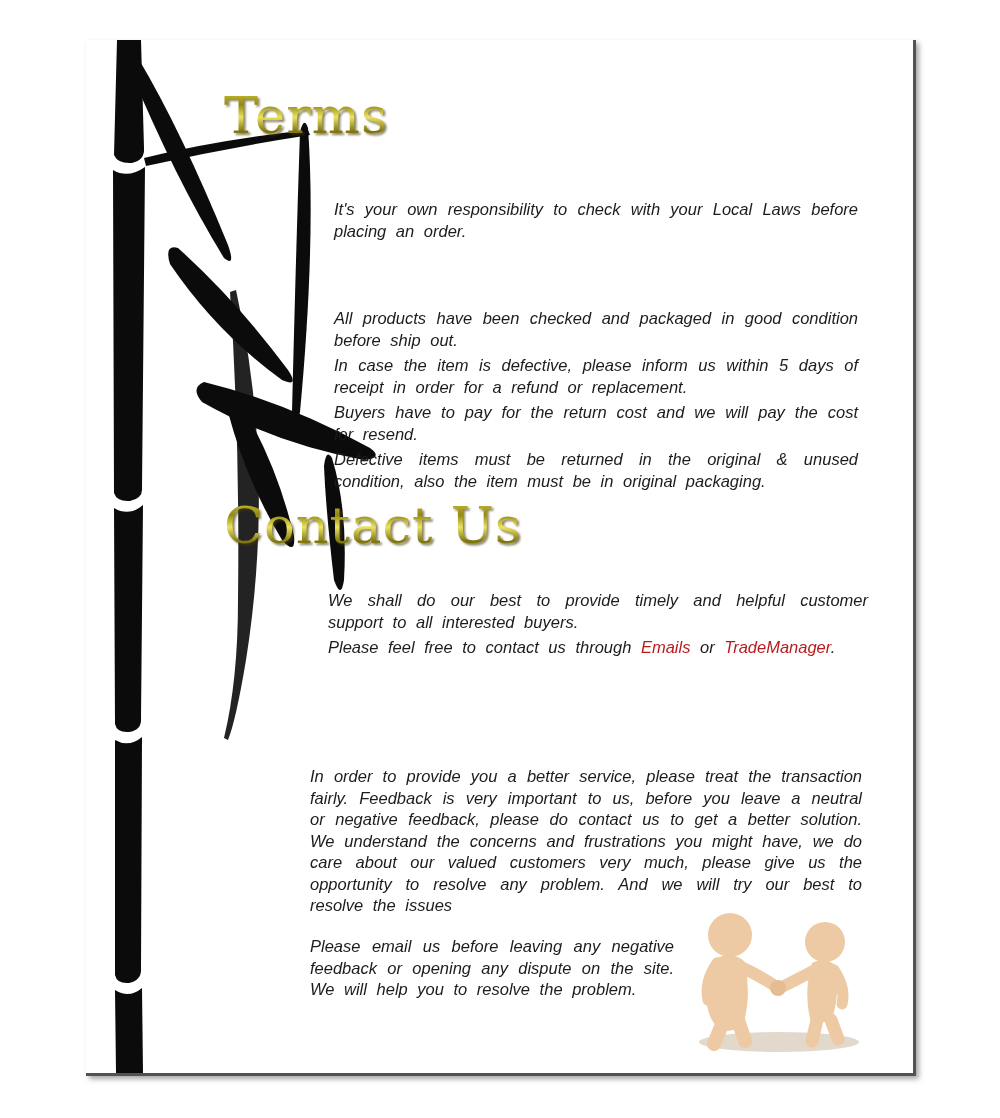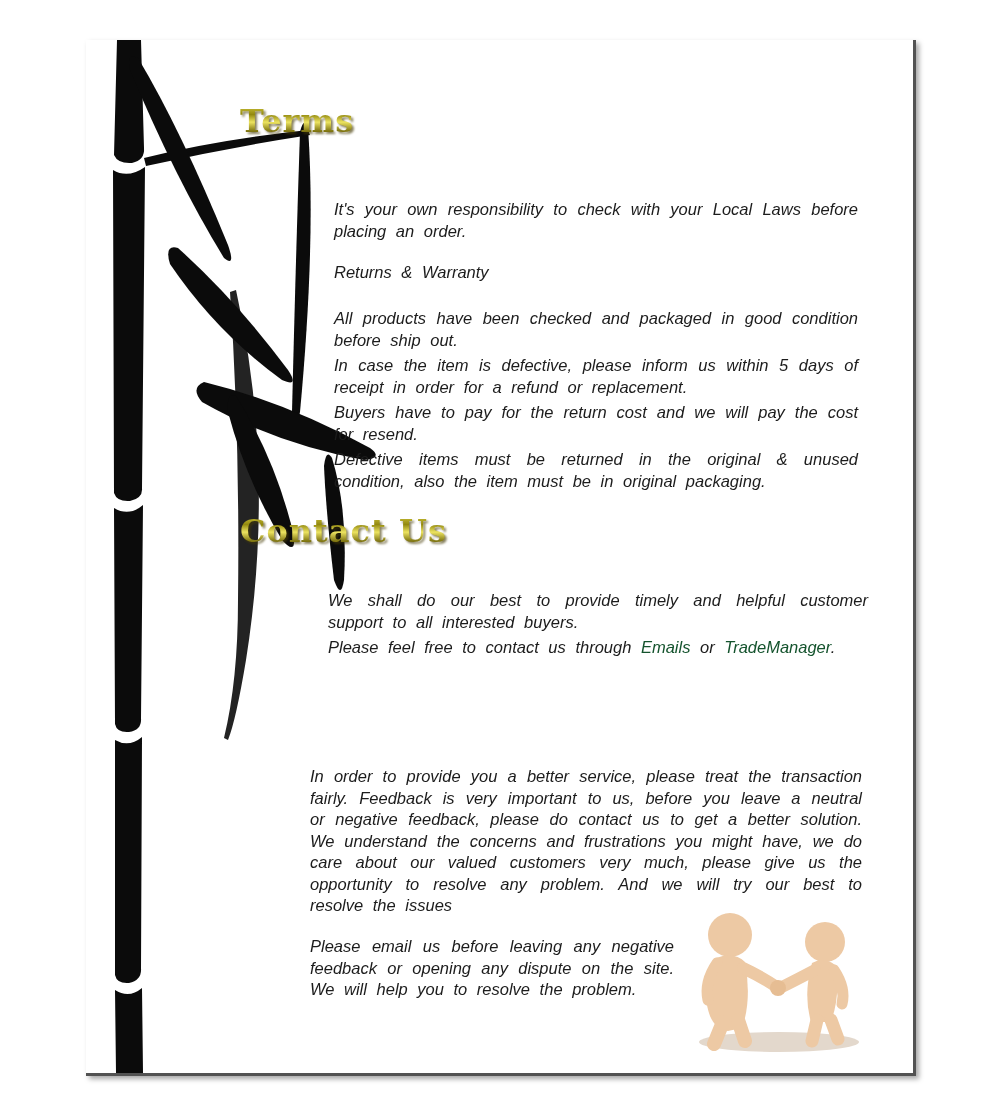--- a/index.html
+++ b/index.html
@@ -8,34 +8,34 @@
     font-family:"Liberation Sans",sans-serif;overflow:hidden;
   }
   .panel{
     position:absolute;left:86px;top:40px;width:827px;height:1033px;
     background:#ffffff;
     border-right:3px solid #525252;border-bottom:3px solid #525252;
     box-shadow:3px 3px 5px rgba(0,0,0,0.35);
   }
   .bamboo{position:absolute;left:0;top:0;width:300px;height:1033px;pointer-events:none;}
   .gold-heading{
-    position:absolute;margin:16px;
-    font-family:"DejaVu Serif",serif;font-weight:bold;font-size:32px;line-height:1.1;
+    position:absolute;margin:0;
+    font-family:"DejaVu Serif",serif;font-weight:normal;font-size:51px;line-height:1.1;
     letter-spacing:1px;
     background:linear-gradient(180deg,#d8ce43 0%,#93890f 30%,#ece360 52%,#7d7310 78%,#c9bf33 100%);
     -webkit-background-clip:text;background-clip:text;color:transparent;
     filter:drop-shadow(2px 2px 1px rgba(70,60,5,0.65));
     white-space:nowrap;
   }
   .body-text{
     position:absolute;color:#1c1c1c;font-style:italic;font-size:16.5px;
     line-height:21.5px;text-align:justify;word-spacing:5px;
   }
   .body-text p{margin:4px;}
-  .red{color:#14532d;}
+  .red{color:#b91c1c;}
   .handshake{position:absolute;left:598px;top:868px;width:196px;height:152px;}
 </style>
 </head>
 <body>
 
 <div class="canvas">
   <div class="panel">
 
     <svg class="bamboo" viewBox="0 0 300 1033">
       <g fill="#0b0b0b" stroke="none">
@@ -57,23 +57,20 @@
         <path d="M246,418 Q262,470 258,540 Q255,560 248,540 Q240,472 238,426 Q240,408 246,418 Z"></path>
       </g>
     </svg>
 
     <h1 class="gold-heading" style="left:138px;top:48px;">Terms</h1>
 
     <div class="body-text" style="left:244px;top:155px;width:532px;">
       <p>It's your own responsibility to check with your Local Laws before placing an order.</p>
     </div>
 
-    <div class="body-text" style="left:244px;top:218px;width:532px;text-align:left;">
-      <p>Returns  &amp;  Warranty</p>
-    </div>
 
     <div class="body-text" style="left:244px;top:264px;width:532px;">
       <p>All products have been checked and packaged in good condition before ship out.</p>
       <p>In case the item is defective, please inform us within 5 days of receipt in order for a refund or replacement.</p>
       <p>Buyers have to pay for the return cost and we will pay the cost for resend.</p>
       <p>Defective items must be returned in the original &amp; unused condition, also the item must be in original packaging.</p>
     </div>
 
     <h1 class="gold-heading" style="left:138px;top:458px;">Contact Us</h1>
 

